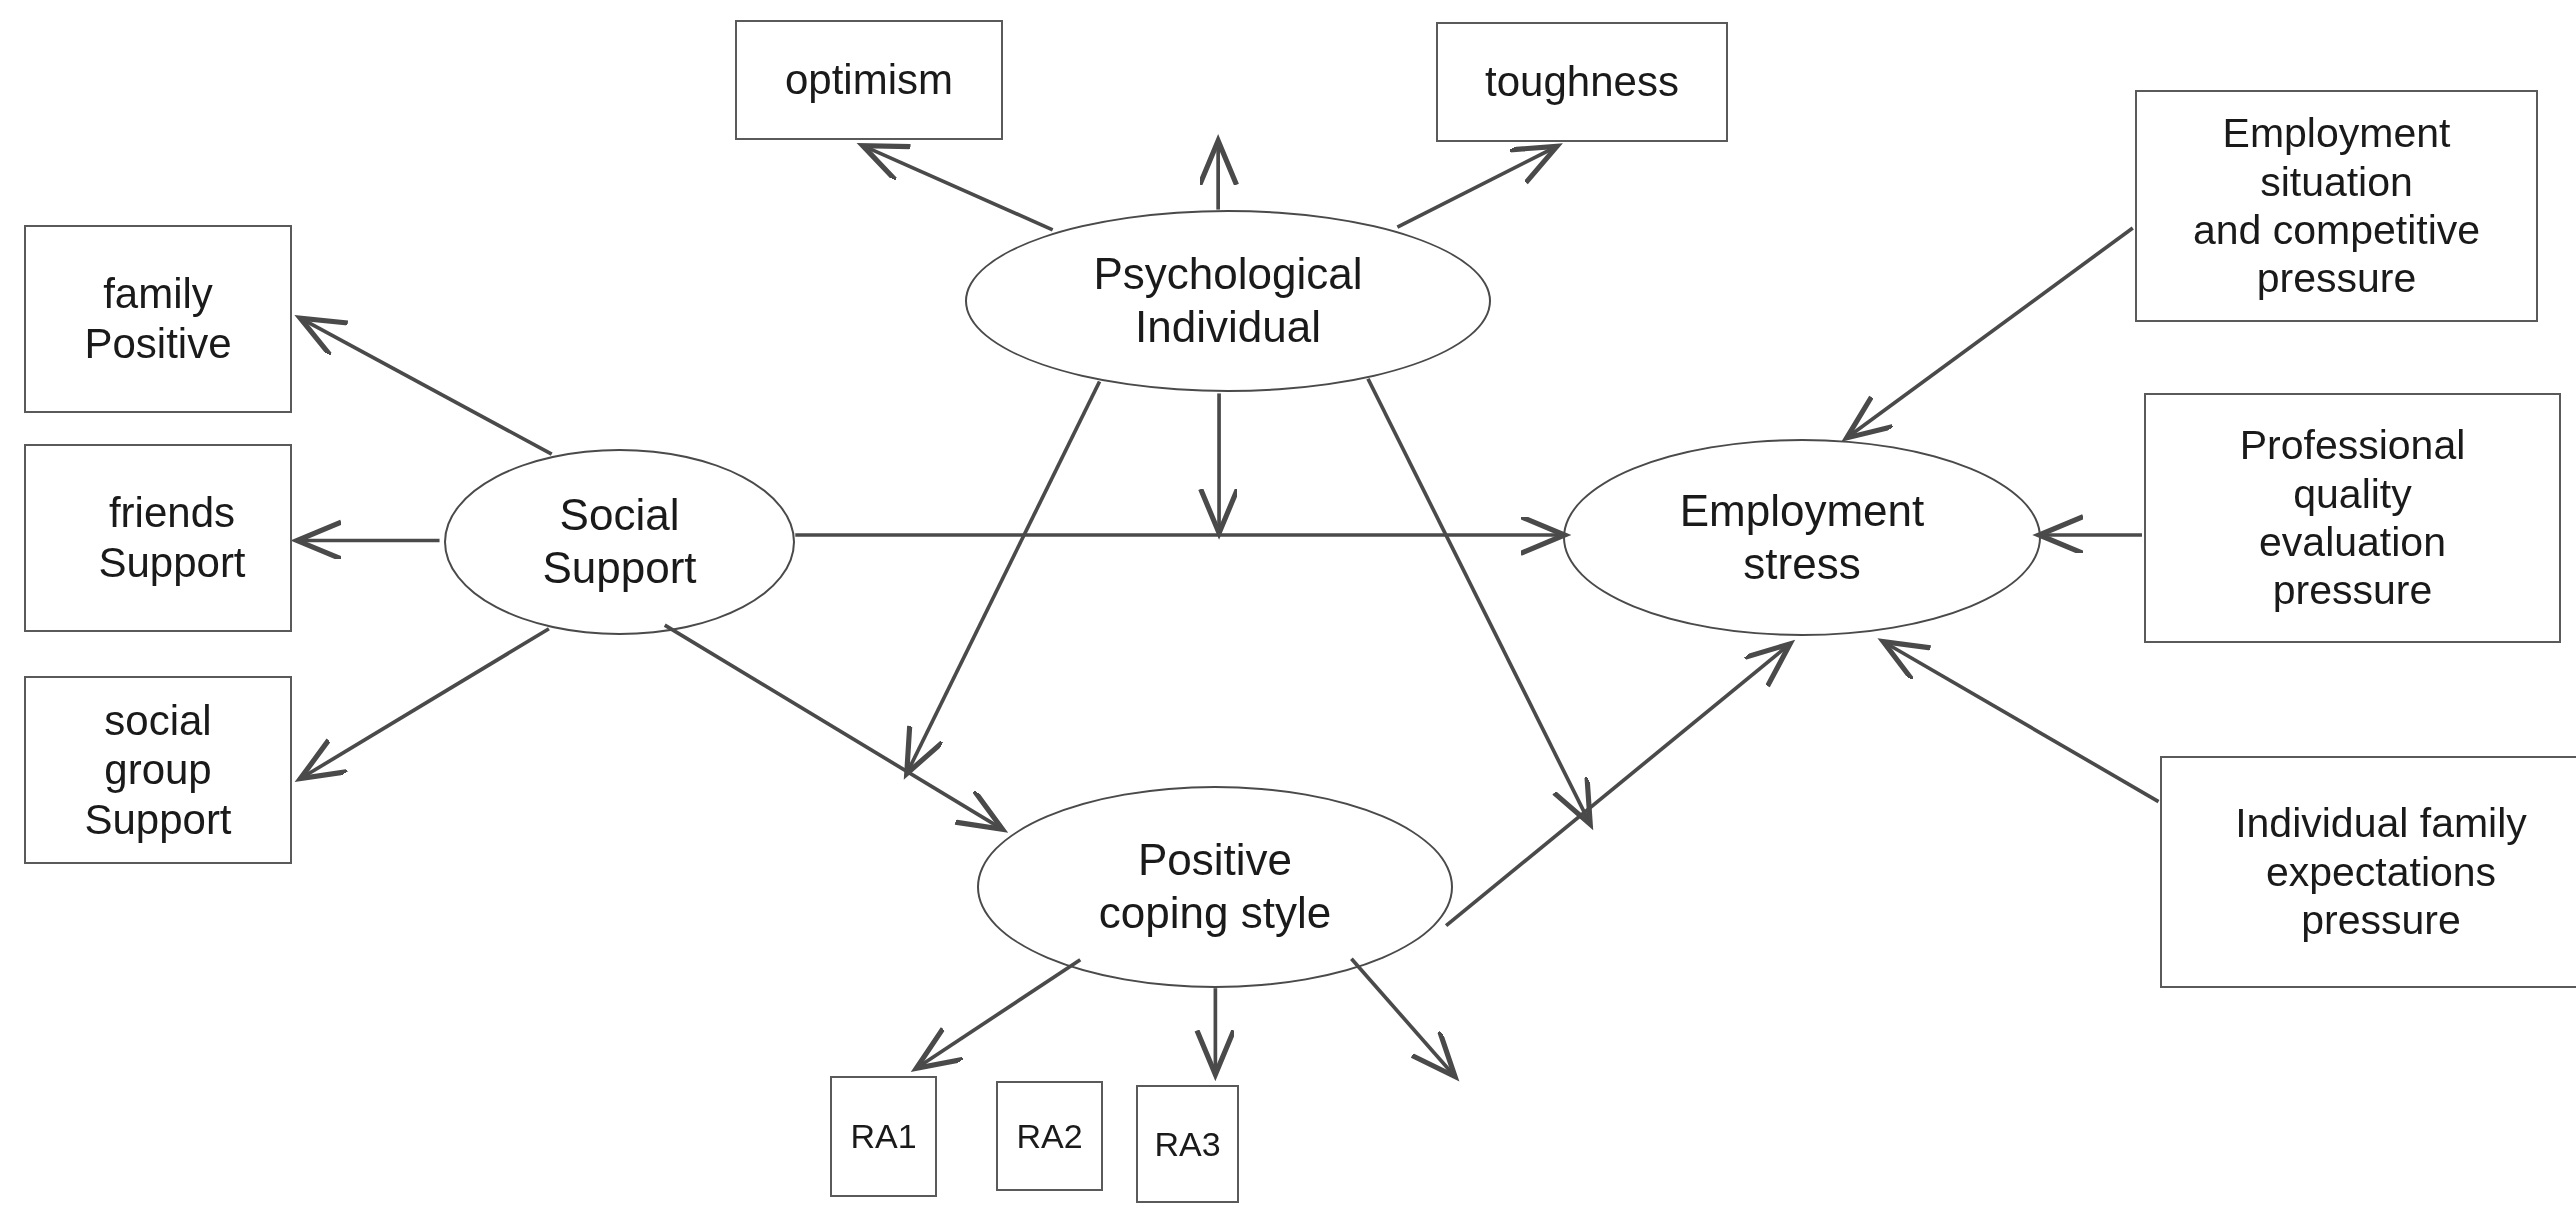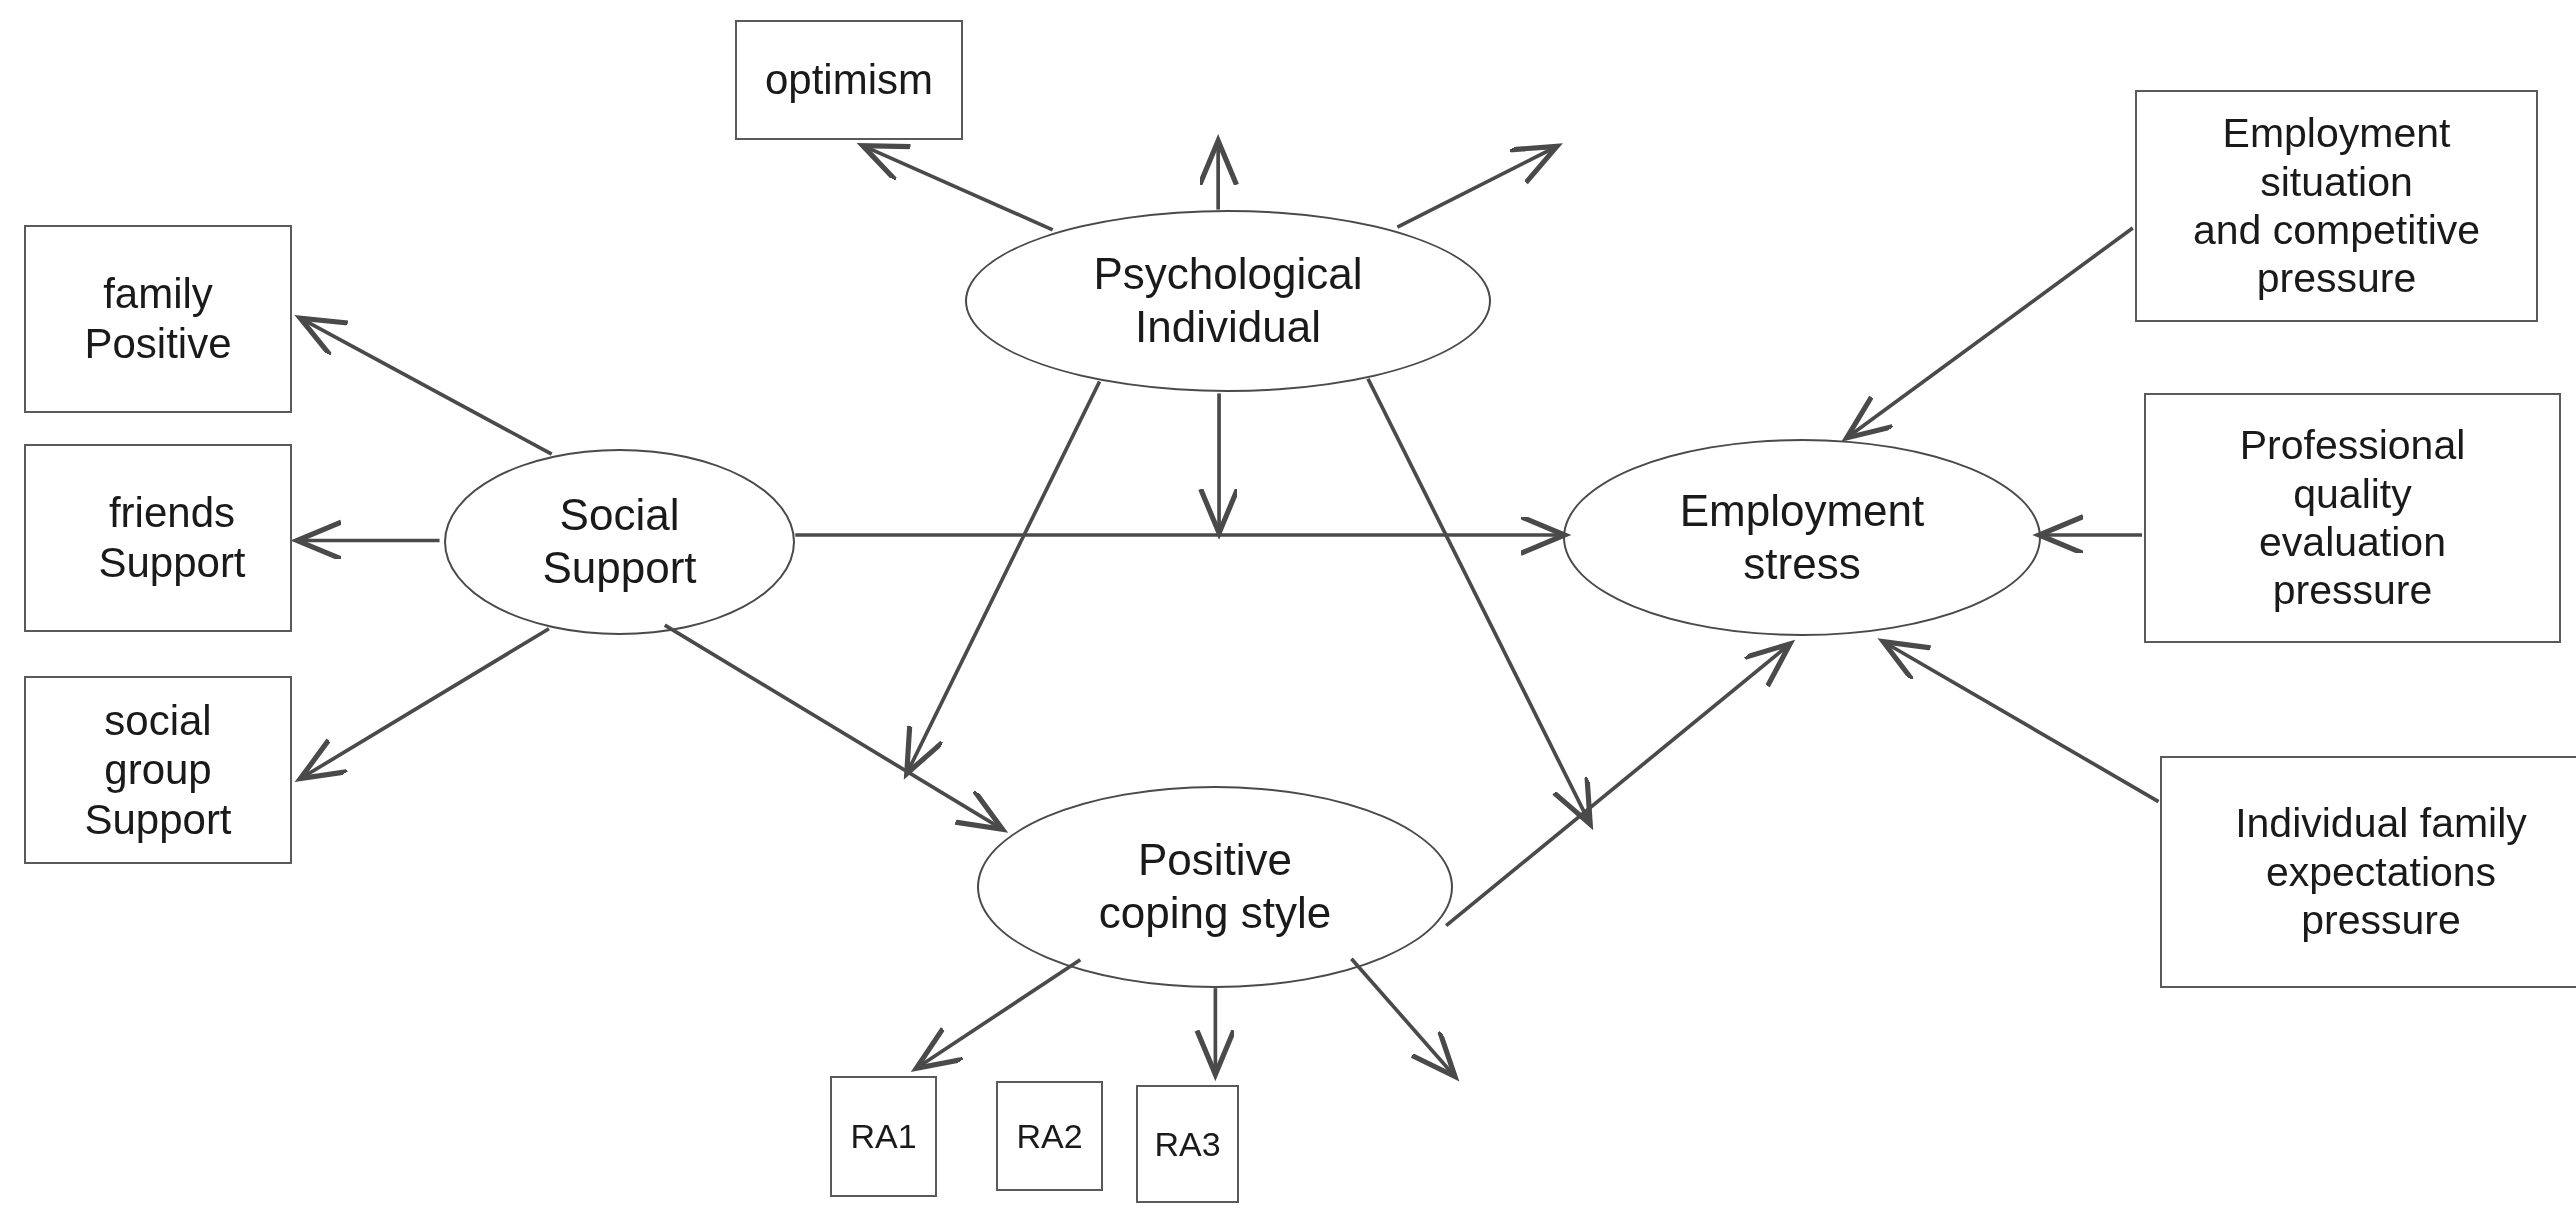--- a/index.html
+++ b/index.html
@@ -101,23 +101,24 @@
   <div class="node-box ind-text" style="left:24px; top:225px; width:268px; height:188px;">family
 Positive</div>
 
   <div class="node-box ind-text" style="left:24px; top:444px; width:268px; height:188px;padding-left:28px;">friends
 Support</div>
 
   <div class="node-box ind-text" style="left:24px; top:676px; width:268px; height:188px;">social
 group
 Support</div>
 
-  <div class="node-box ind-text" style="left:735px; top:20px; width:228px; height:120px;">optimism</div>
+  <div class="node-box ind-text" style="left:735px; top:20px; width:268px; height:120px;">optimism</div>
 
 
+  <div class="node-box ind-text" style="left:1436px; top:22px; width:292px; height:120px;">toughness</div>
 
   <div class="node-box ra-text" style="left:830px; top:1076px; width:107px; height:121px;">RA1</div>
 
   <div class="node-box ra-text" style="left:996px; top:1081px; width:107px; height:110px;">RA2</div>
 
   <div class="node-box ra-text" style="left:1136px; top:1085px; width:103px; height:118px;">RA3</div>
 
   <div class="node-box press-text" style="left:2135px; top:90px; width:403px; height:232px;">Employment
 situation
 and competitive

